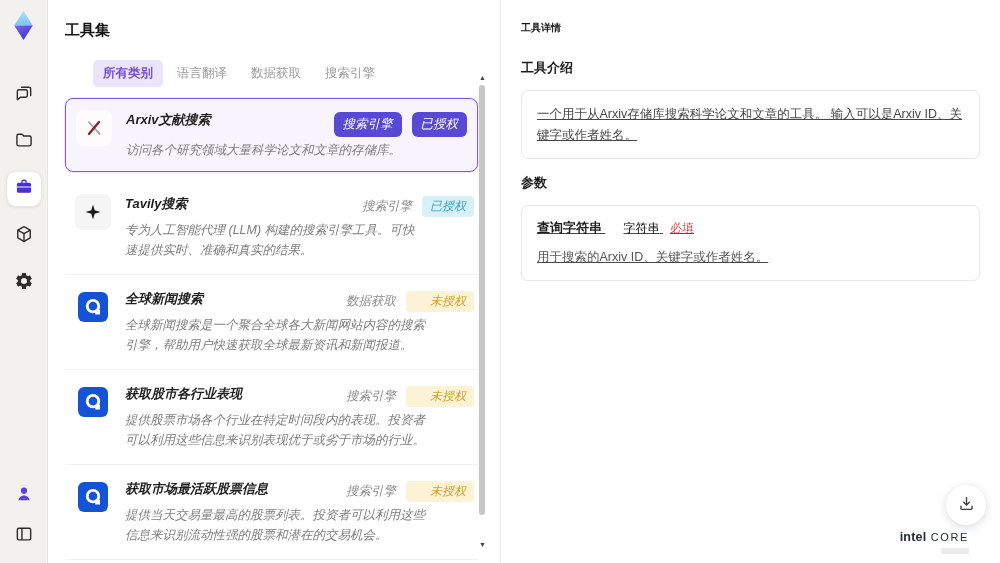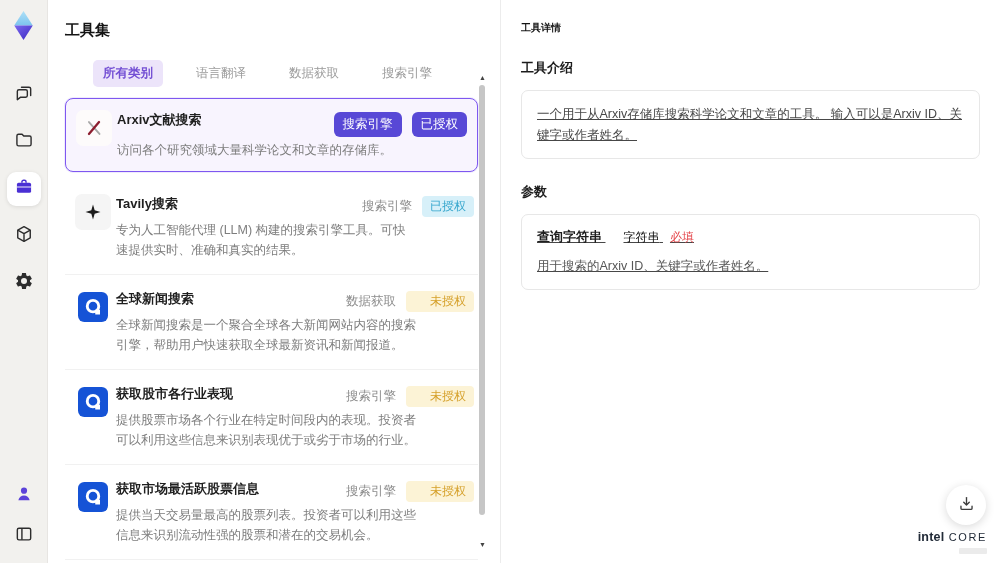--- a/index.html
+++ b/index.html
@@ -27,29 +27,29 @@
   .sidebar-bottom { margin-top:auto; display:flex; flex-direction:column; align-items:center; gap:6px; }
   .sidebar-bottom .nav-icon { margin-bottom:0; }
 
   
   .main { flex:1; display:flex; background:#fff; min-width:0; }
   .left-col { width:452px; flex:none; padding:14px 24px 0 17px; position:relative; }
   .right-col { flex:1; border-left:1px solid #ececec; padding:14px 20px 0 20px; position:relative; }
 
   .page-title { font-size:15px; font-weight:bold; color:#141414; margin:7px 0 20px; }
 
-  .tabs { display:flex; gap:23px; margin-bottom:11px;padding-left:28px; }
+  .tabs { display:flex; gap:4px; margin-bottom:11px;padding-left:28px; }
   .tab { font-size:12.5px; color:#9b9b9b; padding:5px 10px; border-radius:5px; cursor:pointer; white-space:nowrap; }
   .tab.active { background:#ece4fa; color:#7450d4; font-weight:bold; }
 
   
   .tool-list { width:413px; }
   .tool-card {
-    display:flex; gap:5px; padding:14px 4px 14px 10px;
-    border-bottom:1px solid #f1f1f1; cursor:pointer; background:#fff;
+    display:flex; gap:14px; padding:14px 4px 14px 10px;
+    border-bottom:1px solid #f1f1f1; cursor:pointer; background:#fff;font-style:italic;
   }
   .tool-card.selected {
     border:1px solid #7e57f0; background:#f8f4fe; border-radius:8px;
     padding:11px 10px; margin-bottom:8px;
     box-shadow:0 0 0 1px rgba(126,87,240,.12);
   }
   .tool-icon {
     width:36px; height:36px; border-radius:7px; background:#f5f5f5;
     display:flex; align-items:center; justify-content:center; flex:none;
   }
@@ -72,34 +72,34 @@
   .scroll-arrow.up { top:2px; } .scroll-arrow.down { bottom:14px; }
   .scroll-thumb { position:absolute; top:13px; left:1px; width:6px; height:430px; background:#c6c6c6; border-radius:3px; cursor:pointer; }
 
   
   .detail-title { font-size:10px; font-weight:bold; color:#141414; margin:7px 0 24px; }
   .section-heading { font-size:13px; font-weight:bold; color:#1c1c1c; margin:0 0 13px; }
   .info-box {
     border:1px solid #e7e7e7; border-radius:7px; padding:13px 15px;
     font-size:12.5px; color:#474747; line-height:1.65; background:#fff;text-decoration:underline;
   }
-  .params-heading { margin-top:24px; }
+  .params-heading { margin-top:15px; }
   .param-line { line-height:1.4; }
   .param-name { font-size:13px; font-weight:bold; color:#1f1f1f; }
   .param-type { font-size:12px; color:#000000; margin-left:18px; }
   .param-required { font-size:12px; color:#e5484d; margin-left:7px; }
   .param-desc { margin-top:9px; font-size:12.5px; color:#565656; }
 
   
   .fab-download {
     position:absolute; right:14px; bottom:38px; width:40px; height:40px;
     border-radius:50%; background:#fff; box-shadow:0 2px 10px rgba(0,0,0,.15);
     display:flex; align-items:center; justify-content:center; color:#3c3c3c; cursor:pointer;
   }
-  .intel-logo { position:absolute; right:13px; bottom:9px; text-align:right; color:#222b38; line-height:1.1; }
+  .intel-logo { position:absolute; right:31px; bottom:9px; text-align:right; color:#222b38; line-height:1.1; }
   .intel-logo .intel { font-size:12.5px; font-weight:bold; letter-spacing:.2px; }
   .intel-logo .core { font-size:11px; letter-spacing:1.6px; font-weight:400; }
   .intel-sub { height:6px; width:28px; background:#ebebeb; border-radius:1px; margin:3px 0 0 auto; }
 </style>
 </head>
 <body>
 
 <div class="app">
 
   <div class="sidebar">

